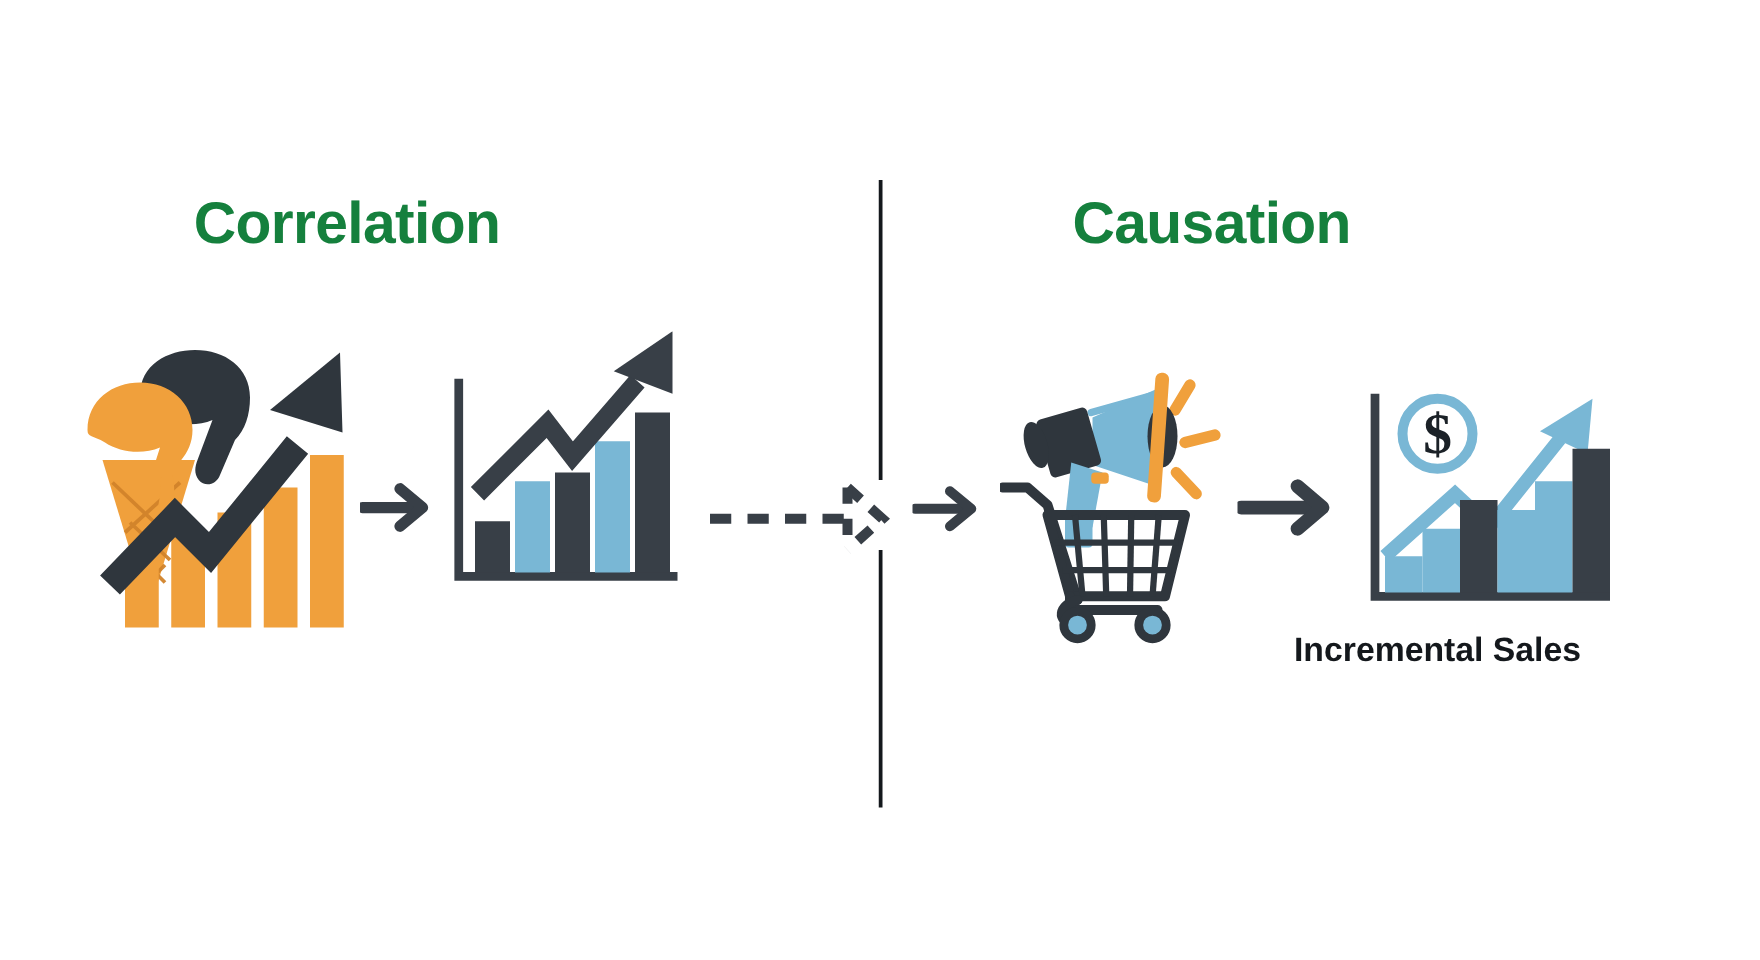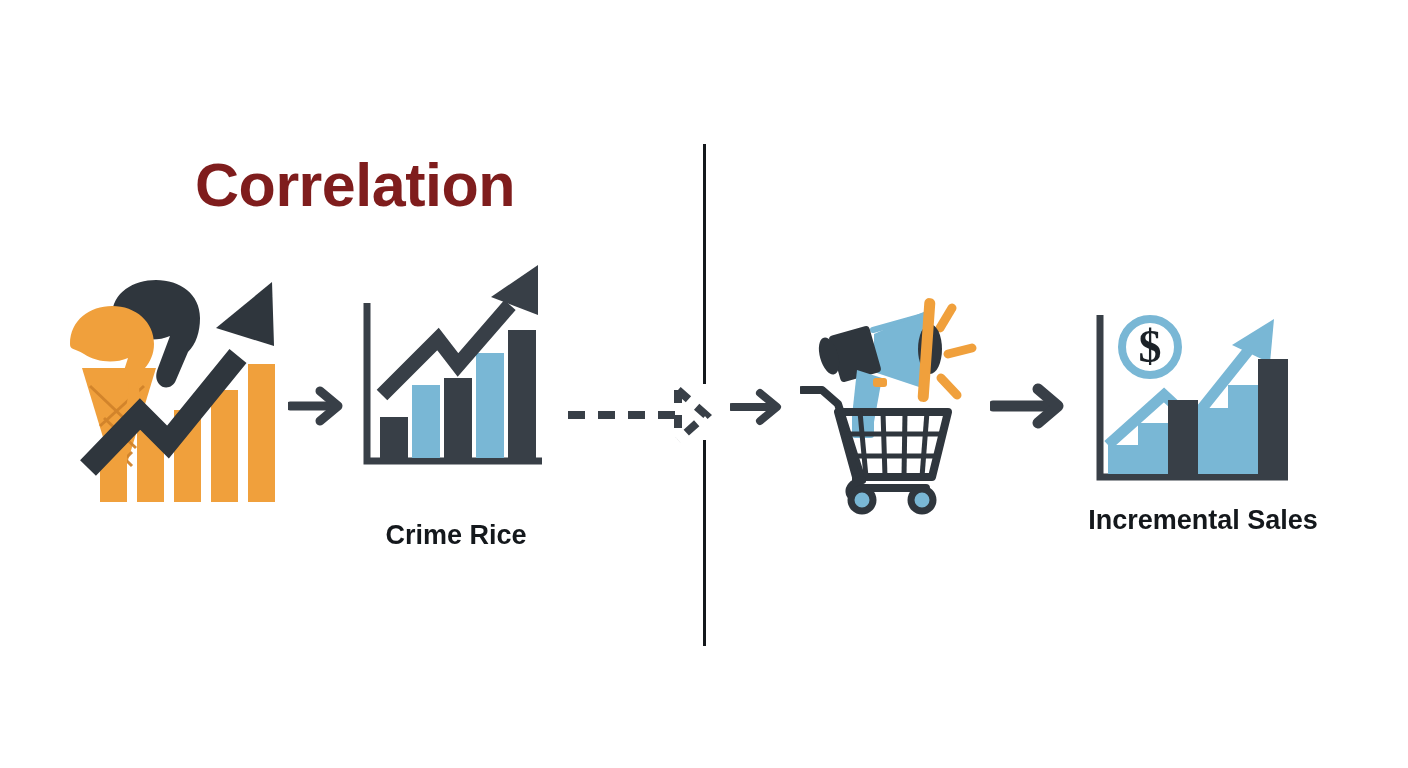--- a/index.html
+++ b/index.html
@@ -16,42 +16,42 @@
     position: relative;
     width: 1408px;
     height: 768px;
     background: #ffffff;
     overflow: hidden;
   }
 
   
   .section-title {
     position: absolute;
-    font-size: 61px;
+    font-size: 47px;
     font-weight: bold;
-    color: #7f1d1d;
+    color: #15803d;
     letter-spacing: -0.5px;
     white-space: nowrap;
-    text-align: center;
+    text-align: left;
   }
   #title-correlation { left: 155px; top: 150px; width: 400px; }
   #title-causation   { left: 858px; top: 150px; width: 400px; }
 
   
   .caption {
     position: absolute;
     font-size: 27px;
     font-weight: bold;
     color: #14181c;
     white-space: nowrap;
     text-align: center;
   }
   #cap-crime     { left: 306px; top: 520px; width: 300px; }
   #cap-marketing { left: 749px; top: 530px; width: 300px; }
-  #cap-sales     { left: 1053px; top: 505px; width: 300px; }
+  #cap-sales     { left: 1000px; top: 505px; width: 300px; }
 
   
   .divider-seg {
     position: absolute;
     width: 3px;
     background: #14181c;
     left: 703px;
   }
   #divider-top    { top: 144px; height: 240px; }
   #divider-bottom { top: 440px; height: 206px; }
@@ -68,20 +68,21 @@
   #arrow-3         { left: 990px; top: 382px; width: 80px;  height: 48px; }
   #sales-chart     { left: 1092px; top: 305px; width: 200px; height: 190px; }
 </style>
 </head>
 <body>
 
 <div id="canvas">
 
   <div class="section-title" id="title-correlation">Correlation</div>
 
+  <div class="section-title" id="title-causation">Causation</div>
 
   <div class="divider-seg" id="divider-top"></div>
   <div class="divider-seg" id="divider-bottom"></div>
 
   <div class="svg-holder" id="icecream-icon">
     <svg viewBox="0 0 265 240" width="265" height="240">
 
       <path d="M60 44 C60 20 82 8 104 8 C128 8 148 22 148 46
                C148 60 144 72 136 80
                L124 108 C121 116 112 118 107 112 C103 107 104 101 106 96
@@ -133,21 +134,20 @@
       <rect x="54" y="120" width="28" height="73" fill="#79B7D5"></rect>
       <rect x="86" y="113" width="28" height="80" fill="#383F47"></rect>
       <rect x="118" y="88" width="28" height="105" fill="#79B7D5"></rect>
       <rect x="150" y="65" width="28" height="128" fill="#383F47"></rect>
 
       <path d="M24 130 L80 74 L100 100 L152 40" stroke="#383F47" stroke-width="15" fill="none" stroke-linejoin="miter" stroke-linecap="butt"></path>
       <path d="M180 0 L180 50 L133 32 Z" fill="#383F47"></path>
     </svg>
   </div>
 
-  <div class="caption" id="cap-crime">Crime Rice</div>
 
   <div class="svg-holder" id="dashed-arrow">
     <svg viewBox="0 0 150 58" width="150" height="58">
       <path d="M2 29 L118 29" stroke="#383F47" stroke-width="8" fill="none" stroke-dasharray="17 13" stroke-linecap="butt"></path>
       <path d="M112 4 L140 29 L112 54" stroke="#383F47" stroke-width="8" fill="none" stroke-dasharray="14 11" stroke-linecap="butt" stroke-linejoin="miter"></path>
       <path d="M112 4 L112 54" stroke="#383F47" stroke-width="8" fill="none" stroke-dasharray="13 12" stroke-linecap="butt"></path>
     </svg>
   </div>
 
   <div class="svg-holder" id="arrow-2">

